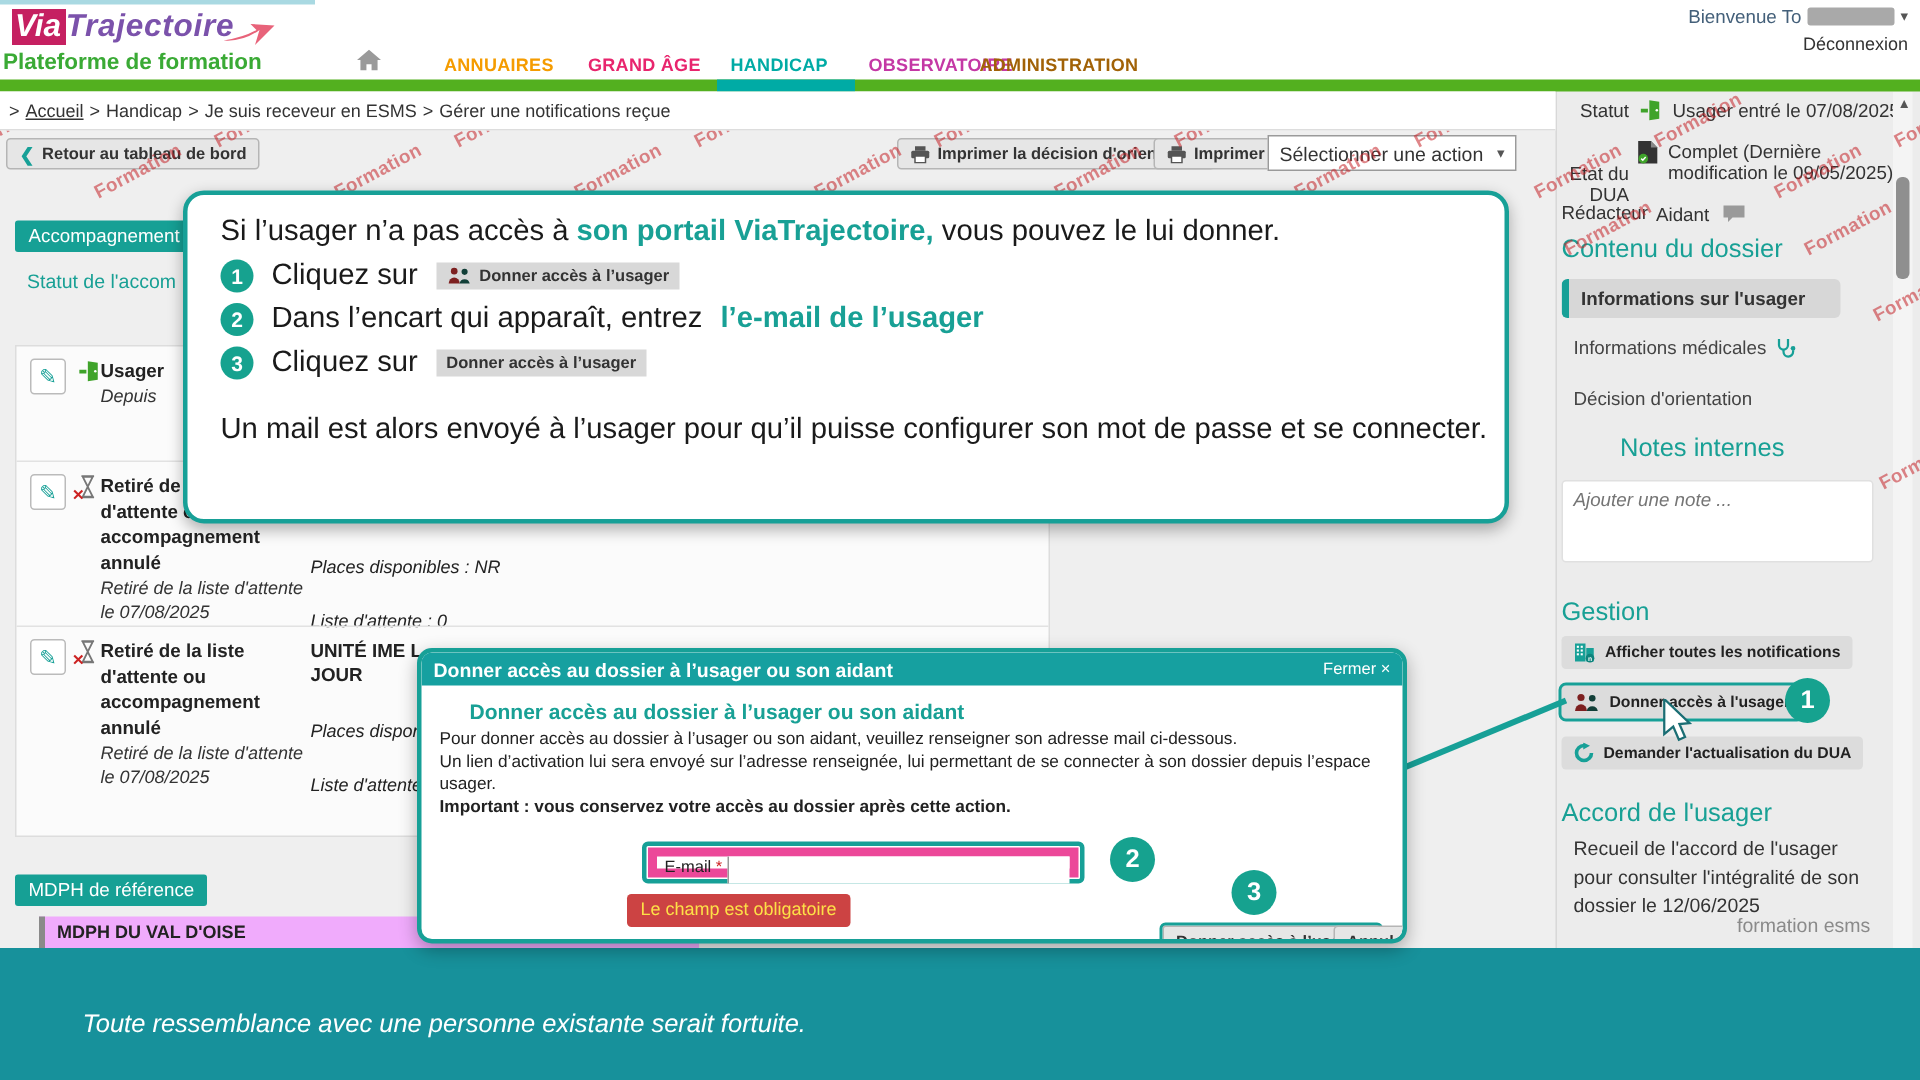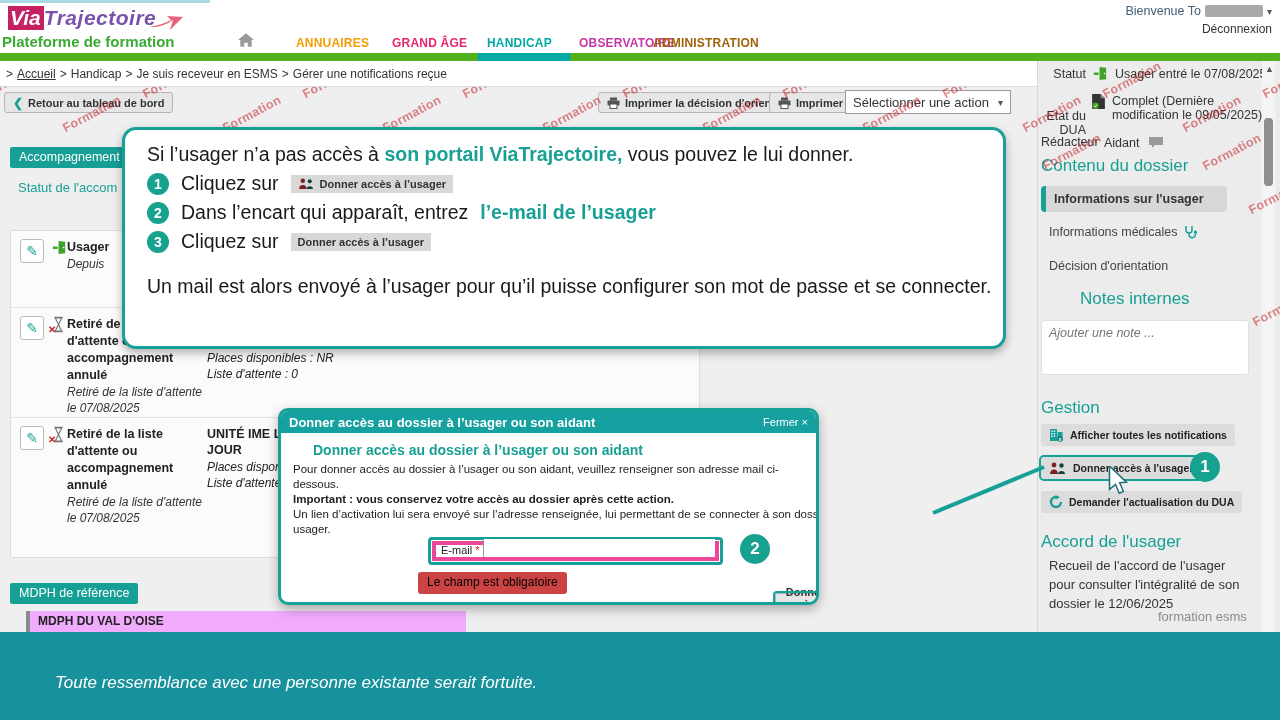--- a/index.html
+++ b/index.html
@@ -57,21 +57,21 @@
   #rows-panel { left:10px; top:230px; width:690px; height:328px; background:#fbfbfb; border:1px solid #ddd; z-index:1; }
   .row { position:absolute; left:0; width:688px; border-top:1px solid #e2e2e2; }
   .row-edit { position:absolute; left:9px; top:8px; width:24px; height:24px; background:#fff; border:1px solid #bbb; border-radius:3px;
               color:#17a097; font-size:14px; text-align:center; line-height:22px; cursor:pointer; }
   .row-icon { position:absolute; left:40px; top:8px; }
   .row-col1 { position:absolute; left:56px; top:8px; width:142px; font-size:12.5px; color:#222; }
   .row-col1 b { display:block; line-height:1.35; }
   .row-col1 i { display:block; line-height:1.35; font-size:12px; color:#333; }
   .row-col2 { position:absolute; left:196px; top:8px; width:150px; font-size:12px; color:#222; }
   .row-col2 b { display:block; line-height:1.3; }
-  .row-col2 i { display:block; line-height:1.35; }
+  .row-col2 i { display:block; line-height:1.35;margin-top:20px; }
   .hg-x { position:absolute; left:-3px; top:8px; color:#cc2222; font-weight:bold; font-size:10px; }
   #tab-mdph { left:10px; top:583px; }
   #mdph-bar { left:26px; top:611px; width:440px; height:21px; background:#f0abfc; border-left:4px solid #8a8a8a; z-index:1;
               font-weight:bold; font-size:12px; color:#222; line-height:21px; padding-left:8px; }
 
   
   #sidebar { left:1037px; top:61px; width:243px; height:622px; background:#ececec; border-left:1px solid #d8d8d8; z-index:1; }
   .sb { position:absolute; }
   .sb-label { font-size:12.5px; color:#333; text-align:right; }
   .sb-val { font-size:12.5px; color:#333; }
@@ -96,35 +96,35 @@
   #tutorial { left:122px; top:127px; width:884px; height:222px; background:#fff; border:3px solid #17a097; border-radius:14px;
               box-shadow:0 4px 10px rgba(0,0,0,.3); z-index:10; padding:13px 14px 10px 22px; font-size:19.5px; color:#1a1a1a; }
   .tut-highlight { color:#18a095; font-weight:bold; }
   .tut-step { display:flex; align-items:center; gap:12px; margin-top:6px; }
   .num-c { width:22px; height:22px; border-radius:50%; background:#16a28f; color:#fff; font-weight:bold; font-size:14px;
            display:inline-flex; align-items:center; justify-content:center; flex:0 0 22px; }
   .chip { background:#d8d8d8; font-weight:bold; font-size:11px; color:#333; padding:3px 7px; display:inline-flex; align-items:center; gap:5px; }
   #tut-outro { margin-top:20px; line-height:1.4; width:860px; }
 
   
-  #modal { left:278px; top:408px; width:541px; height:197px; background:#fff; border:3px solid #17a097; border-radius:10px;
+  #modal { left:278px; top:432px; width:660px; height:197px; background:#fff; border:3px solid #17a097; border-radius:10px;
            box-shadow:0 4px 12px rgba(0,0,0,.3); z-index:12; overflow:hidden; }
   #modal-titlebar { height:22px; background:#16a0a0; color:#fff; display:flex; align-items:center; justify-content:space-between; padding:0 8px; }
   #modal-title { font-weight:bold; font-size:13px; }
   #modal-close { font-size:11px; cursor:pointer; }
   #modal-body { position:relative; padding:6px 12px; font-size:11.5px; color:#222; line-height:1.3; }
   #modal-h { color:#18a095; font-weight:bold; font-size:14px; margin:2px 0 3px 20px; }
   #modal-imp { font-weight:bold; }
   #email-wrap { position:absolute; left:147px; top:104px; width:295px; height:28px; border:3px solid #17a097; border-radius:4px;
                 background:#fff; display:flex; align-items:center; padding:1px; }
-  #email-inner { flex:1; height:20px; border:4px solid #ec4899; display:flex; align-items:flex-end; }
+  #email-inner { flex:1; height:20px; border:6px solid #ec4899; display:flex; align-items:flex-start; }
   #email-label { font-size:11px; padding:0 3px 0 5px; white-space:nowrap; }
   .req { color:#cc2222; }
   #email-input { flex:1; height:18px; border:none; border-left:1px solid #999; outline:none; font-size:11px; padding:0 4px; }
-  #email-error { position:absolute; left:137px; top:139px; background:#cc4343; color:#000000; font-size:12px; padding:3px 9px; border-radius:3px; }
+  #email-error { position:absolute; left:137px; top:139px; background:#cc4343; color:#fde047; font-size:12px; padding:3px 9px; border-radius:3px; }
   #modal-btn-submit { position:absolute; left:494px; top:160px; height:22px; outline:2.5px solid #17a097; border-radius:2px; }
   #modal-btn-cancel { position:absolute; left:608px; top:160px; height:22px; }
   .mnum2 { position:absolute; left:459px; top:101px; }
   .mnum3 { position:absolute; left:540px; top:123px; }
   .num-c-lg { width:30px; height:30px; border-radius:50%; background:#16a28f; color:#fff; font-weight:bold; font-size:17px;
               display:inline-flex; align-items:center; justify-content:center; }
 
   
   #callout-svg { left:0; top:0; width:1280px; height:720px; z-index:11; pointer-events:none; }
   #circle1 { left:1190px; top:452px; z-index:13; }
@@ -423,22 +423,22 @@
   </div>
 
   <div id="modal" class="abs">
     <div id="modal-titlebar">
       <span id="modal-title">Donner accès au dossier à l’usager ou son aidant</span>
       <span id="modal-close">Fermer ×</span>
     </div>
     <div id="modal-body">
       <div id="modal-h">Donner accès au dossier à l’usager ou son aidant</div>
       <div>Pour donner accès au dossier à l’usager ou son aidant, veuillez renseigner son adresse mail ci-dessous.</div>
+      <div style="width:632px;">Un lien d’activation lui sera envoyé sur l’adresse renseignée, lui permettant de se connecter à son dossier depuis l’espace usager.</div>
       <div id="modal-imp">Important : vous conservez votre accès au dossier après cette action.</div>
-      <div style="width:632px;">Un lien d’activation lui sera envoyé sur l’adresse renseignée, lui permettant de se connecter à son dossier depuis l’espace usager.</div>
 
       <div id="email-wrap">
         <div id="email-inner">
           <span id="email-label">
             <span>E-mail</span>
             <span class="req">*</span>
           </span>
           <input id="email-input" type="text" value="" style="">
         </div>
       </div>

